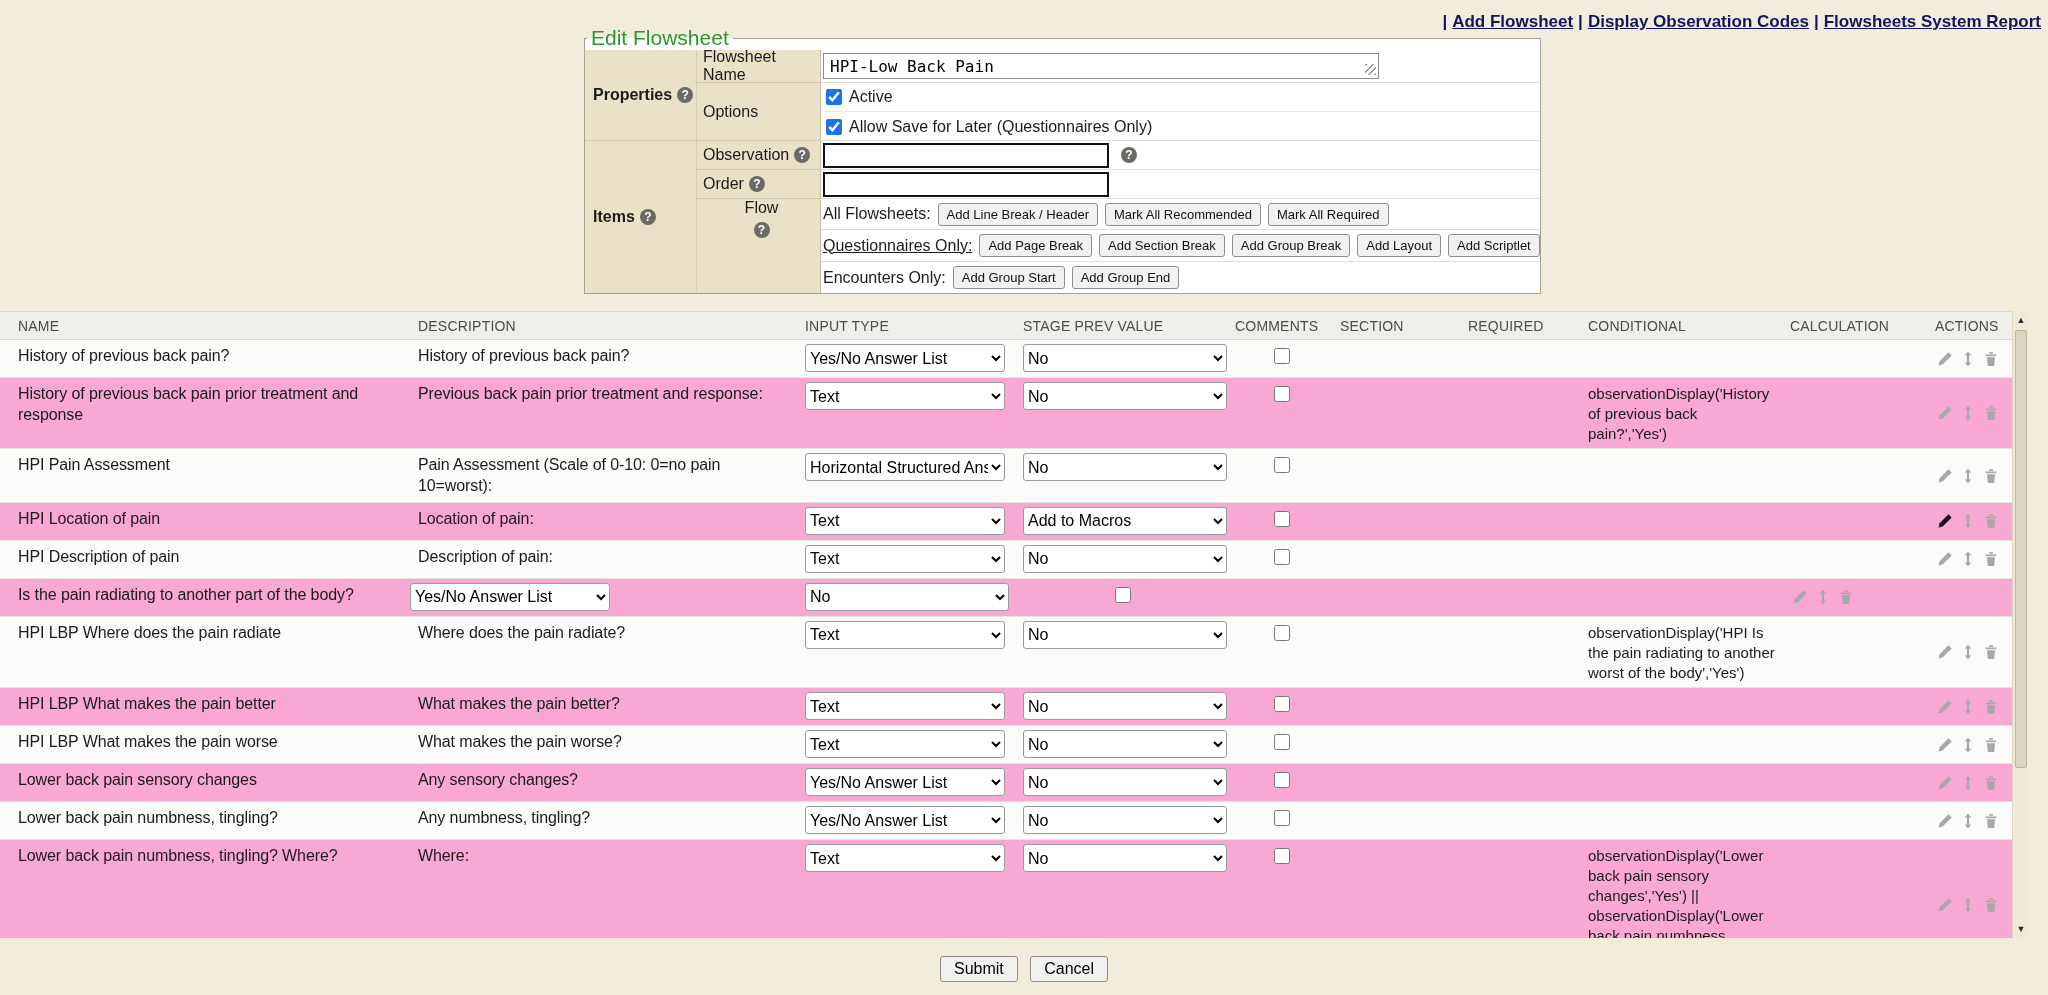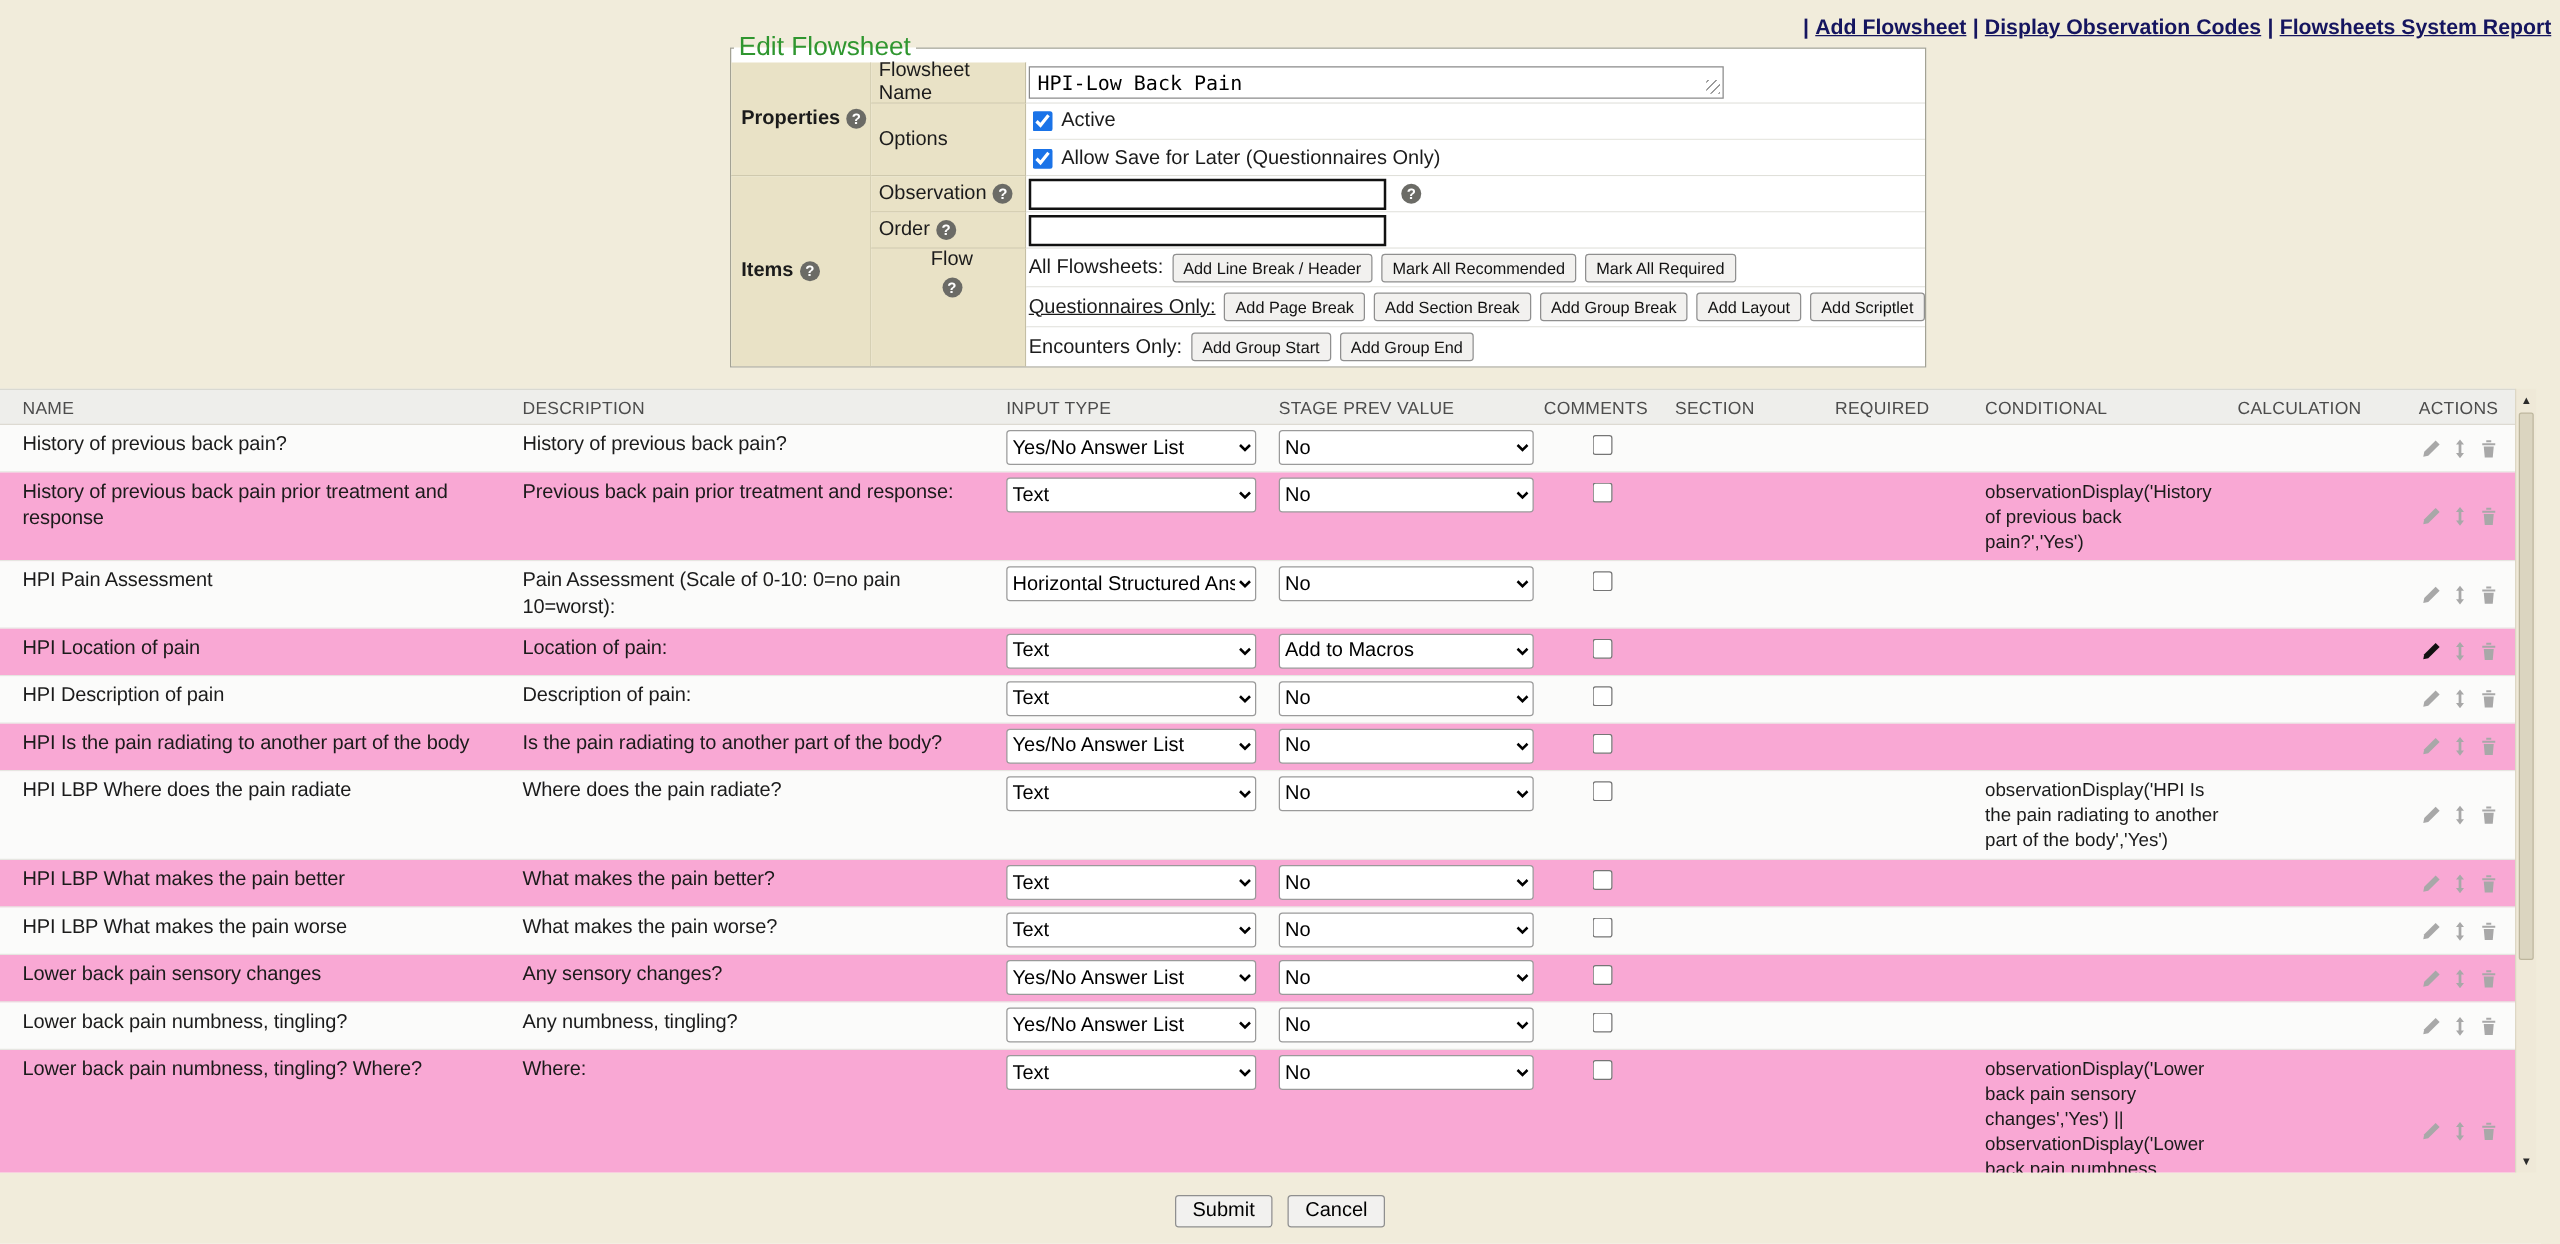--- a/index.html
+++ b/index.html
@@ -402,21 +402,20 @@
             </svg>
       </span>
       <span class="icon del">
         <svg viewBox="0 0 16 16">
               <path fill="currentColor" d="M6 1.2 h4 v1.6 h-4 Z M2.8 3.6 h10.4 v1.6 H2.8 Z M4 6.2 h8 L11.2 15 H4.8 Z"></path>
             </svg>
       </span>
     </div>
   </div>
       <div class="grid-row trow alt">
-    <div class="cell c-name">HPI Is the pain radiating to another part of the body</div>
     <div class="cell c-desc">Is the pain radiating to another part of the body?</div>
     <div class="cell c-input">
       <select><option>Yes/No Answer List</option></select>
     </div>
     <div class="cell c-stage">
       <select><option>No</option></select>
     </div>
     <div class="cell c-comments">
       <input type="checkbox" style="">
     </div>
@@ -449,21 +448,21 @@
       <select><option>Text</option></select>
     </div>
     <div class="cell c-stage">
       <select><option>No</option></select>
     </div>
     <div class="cell c-comments">
       <input type="checkbox" style="">
     </div>
     <div class="cell c-section"></div>
     <div class="cell c-required"></div>
-    <div class="cell c-conditional">observationDisplay('HPI Is the pain radiating to another part of the body','Yes')</div>
+    <div class="cell c-conditional">observationDisplay('HPI Is the pain radiating to another worst of the body','Yes')</div>
     <div class="cell c-calc"></div>
     <div class="cell c-actions">
       <span class="icon edit">
         <svg viewBox="0 0 16 16">
               <path fill="currentColor" d="M11.5 1.3 L14.7 4.5 L5.6 13.6 L1.6 14.4 L2.4 10.4 Z"></path>
             </svg>
       </span>
       <span class="icon move">
         <svg viewBox="0 0 16 16">
               <path fill="currentColor" d="M8 .5 L11.2 4.6 H9.1 V11.4 H11.2 L8 15.5 L4.8 11.4 H6.9 V4.6 H4.8 Z"></path>

